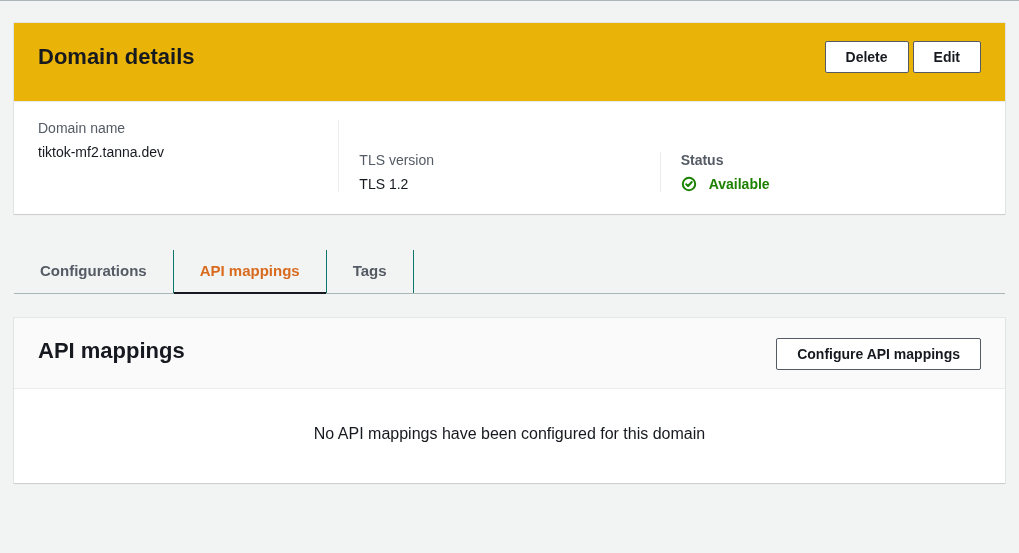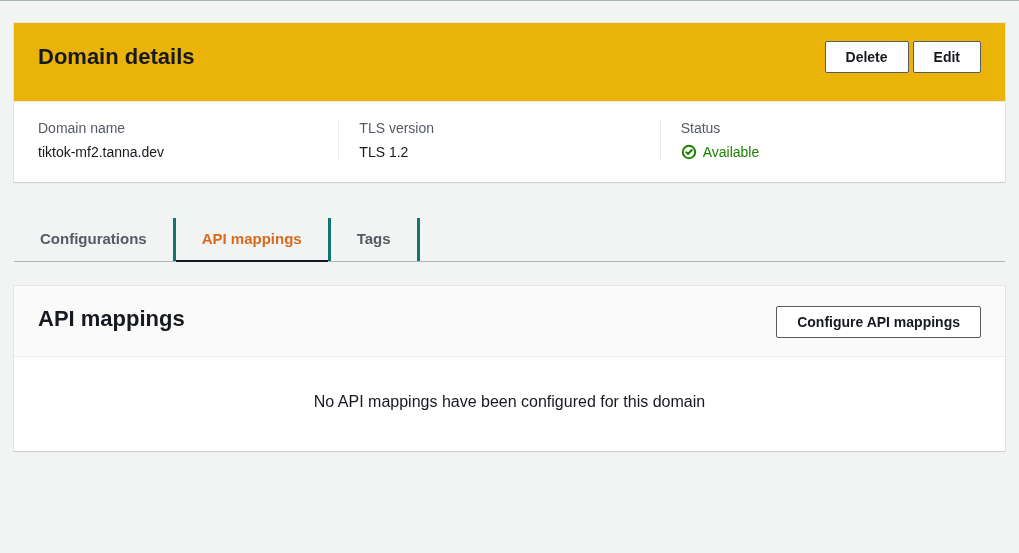--- a/index.html
+++ b/index.html
@@ -41,40 +41,40 @@
       border-radius: 2px;
       cursor: pointer;
       font-family: inherit;
     }
     .dd-body {
       display: flex;
       padding: 18px 24px 22px 24px;
       border-top: 1px solid #eaeded;
     }
     .dd-col { flex: 1; border-right: 1px solid #eaeded; padding-right: 20px; }
-    .dd-col:last-child { border-right: none; }
-    .dd-col + .dd-col { padding-left: 20px; }
+    .dd-col:last-child { border-right: none; font-weight: bold; }
+    .dd-col + .dd-col { padding-left: 20px; margin-top: 32px; }
     .dd-label { color: #545b64; font-size: 14px; margin-bottom: 8px; }
     .dd-value { font-size: 14px; color: #16191f; }
-    .status-line { display: flex; align-items: center; gap: 6px; color: #1d8102; font-size: 14px; }
+    .status-line { display: flex; align-items: center; gap: 12px; color: #1d8102; font-size: 14px; }
     .status-icon svg { width: 16px; height: 16px; display: block; }
 
     
     .tabs {
       display: flex;
       margin: 36px 14px 0 14px;
       border-bottom: 1px solid #aab7b8;
     }
     .tab {
       padding: 12px 26px 14px 26px;
       font-size: 15px;
       font-weight: 700;
       color: #545b64;
       cursor: pointer;
-      border-right: 3px solid #0f766e;
+      border-right: 1px solid #0f766e;
       position: relative;
     }
     .tab:first-child { padding-left: 26px; }
     .tab.active {
       color: #d86b1f;
     }
     .tab.active::after {
       content: "";
       position: absolute;
       left: 0; right: 0; bottom: -1px;

